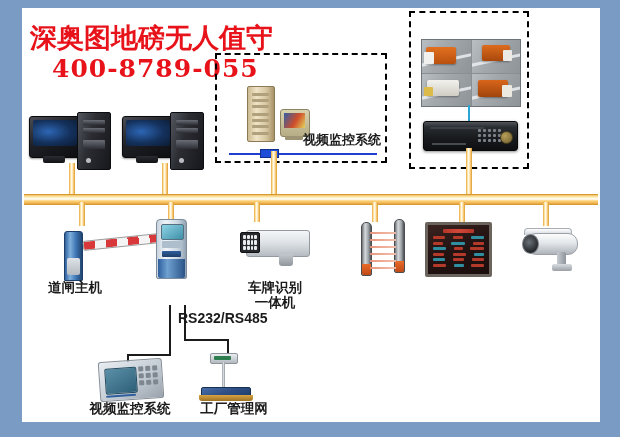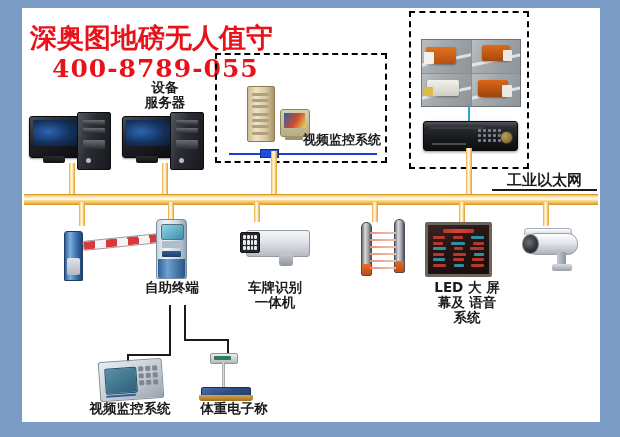--- a/index.html
+++ b/index.html
@@ -326,22 +326,20 @@
         </div>
     <div class="mon-stand"></div>
     <div class="tower">
       <div class="bay" style="top:7px;"></div>
       <div class="bay" style="top:15px;"></div>
       <div class="bay" style="top:27px;height:9px;"></div>
       <div class="led"></div>
     </div>
   </div>
 
-  <div class="abs cap" style="left:95px;top:72px;width:96px;">设备
-服务器</div>
   <div class="abs pc" style="left:100px;top:104px;">
     <div class="mon">
           <div class="swoosh"></div>
         </div>
     <div class="mon-stand"></div>
     <div class="tower">
       <div class="bay" style="top:7px;"></div>
       <div class="bay" style="top:15px;"></div>
       <div class="bay" style="top:27px;height:9px;"></div>
       <div class="led"></div>
@@ -417,48 +415,47 @@
       <b></b>
           <b></b>
           <b></b>
           <b></b>
           <b></b>
     </div>
     <div class="knob"></div>
     <div class="brand"></div>
   </div>
 
-  <div class="abs cap ul" style="left:470px;top:165px;width:105px;font-size:15px;">工业以太网</div>
 
   <div class="abs vbus" style="left:47px;top:155px;width:6px;height:34px;"></div>
   <div class="abs vbus" style="left:140px;top:155px;width:6px;height:34px;"></div>
   <div class="abs vbus" style="left:249px;top:143px;width:6px;height:46px;"></div>
   <div class="abs vbus" style="left:444px;top:140px;width:6px;height:49px;"></div>
 
   <div class="abs hbus" style="left:2px;top:186px;width:574px;height:9px;"></div>
 
   <div class="abs vbus" style="left:57px;top:194px;width:6px;height:24px;"></div>
   <div class="abs vbus" style="left:146px;top:194px;width:6px;height:20px;"></div>
   <div class="abs vbus" style="left:232px;top:194px;width:6px;height:20px;"></div>
   <div class="abs vbus" style="left:350px;top:194px;width:6px;height:20px;"></div>
   <div class="abs vbus" style="left:437px;top:194px;width:6px;height:22px;"></div>
   <div class="abs vbus" style="left:521px;top:194px;width:6px;height:24px;"></div>
 
   <div class="abs" style="left:20px;top:215px;width:110px;height:58px;">
     <div class="gate-post" style="left:22px;top:8px;"></div>
     <div class="gate-arm" style="left:41px;top:18px;width:75px;"></div>
   </div>
+  <div class="abs cap" style="left:5px;top:272px;width:96px;">道闸主机</div>
 
   <div class="abs kiosk" style="left:134px;top:211px;">
     <div class="scr"></div>
         <div class="pad"></div>
         <div class="slot"></div>
         <div class="base"></div>
   </div>
-  <div class="abs cap" style="left:104px;top:272px;width:92px;">自助终端</div>
 
   <div class="abs" style="left:210px;top:212px;width:86px;height:56px;">
     <div class="lpr-body" style="left:14px;top:10px;"></div>
     <div class="lpr-front" style="left:8px;top:12px;">
       <b></b>
           <b></b>
           <b></b>
           <b></b>
           <b></b>
           <b></b>
@@ -515,39 +512,37 @@
           <s class="cy" style="width:12px;"></s>
           <s style="width:11px;"></s>
           <s style="width:12px;"></s>
         </div>
     <div class="ledrow">
           <s style="width:13px;"></s>
           <s class="cy" style="width:10px;"></s>
           <s style="width:13px;"></s>
         </div>
   </div>
-  <div class="abs cap" style="left:400px;top:272px;width:90px;">LED 大 屏
-幕及 语音
-系统</div>
 
   <div class="abs" style="left:489px;top:212px;width:80px;height:58px;">
     <div class="bc-sun" style="left:13px;top:8px;"></div>
     <div class="bc-body" style="left:15px;top:13px;"></div>
     <div class="bc-lens" style="left:11px;top:14px;"></div>
     <div class="bc-mount" style="left:46px;top:32px;"></div>
     <div class="bc-foot" style="left:41px;top:44px;"></div>
   </div>
 
   <div class="abs wire" style="left:147px;top:297px;width:2px;height:51px;"></div>
   <div class="abs wire" style="left:162px;top:297px;width:2px;height:36px;"></div>
   <div class="abs wire" style="left:105px;top:346px;width:44px;height:2px;"></div>
   <div class="abs wire" style="left:105px;top:346px;width:2px;height:14px;"></div>
   <div class="abs wire" style="left:162px;top:331px;width:45px;height:2px;"></div>
   <div class="abs wire" style="left:205px;top:331px;width:2px;height:16px;"></div>
 
+  <div class="abs cap cap-l" style="left:156px;top:303px;width:130px;font-size:14px;font-family:'Liberation Sans',sans-serif;">RS232/RS485</div>
 
   <div class="abs wind" style="left:77px;top:352px;">
     <div class="lcd"></div>
     <div class="keys">
           <b></b>
           <b></b>
           <b></b>
           <b></b>
           <b></b>
           <b></b>
@@ -557,16 +552,16 @@
         </div>
     <div class="strip"></div>
   </div>
   <div class="abs cap" style="left:56px;top:393px;width:104px;">视频监控系统</div>
 
   <div class="abs" style="left:176px;top:345px;width:70px;height:52px;">
     <div class="sc-head" style="left:12px;top:0px;"></div>
     <div class="sc-col" style="left:24px;top:9px;height:27px;"></div>
     <div class="sc-plate" style="left:3px;top:34px;"></div>
   </div>
-  <div class="abs cap" style="left:160px;top:393px;width:104px;">体重电子称</div>
+  <div class="abs cap" style="left:160px;top:393px;width:104px;">工厂管理网</div>
 
  </div>
 </div>
 
 </body></html>

